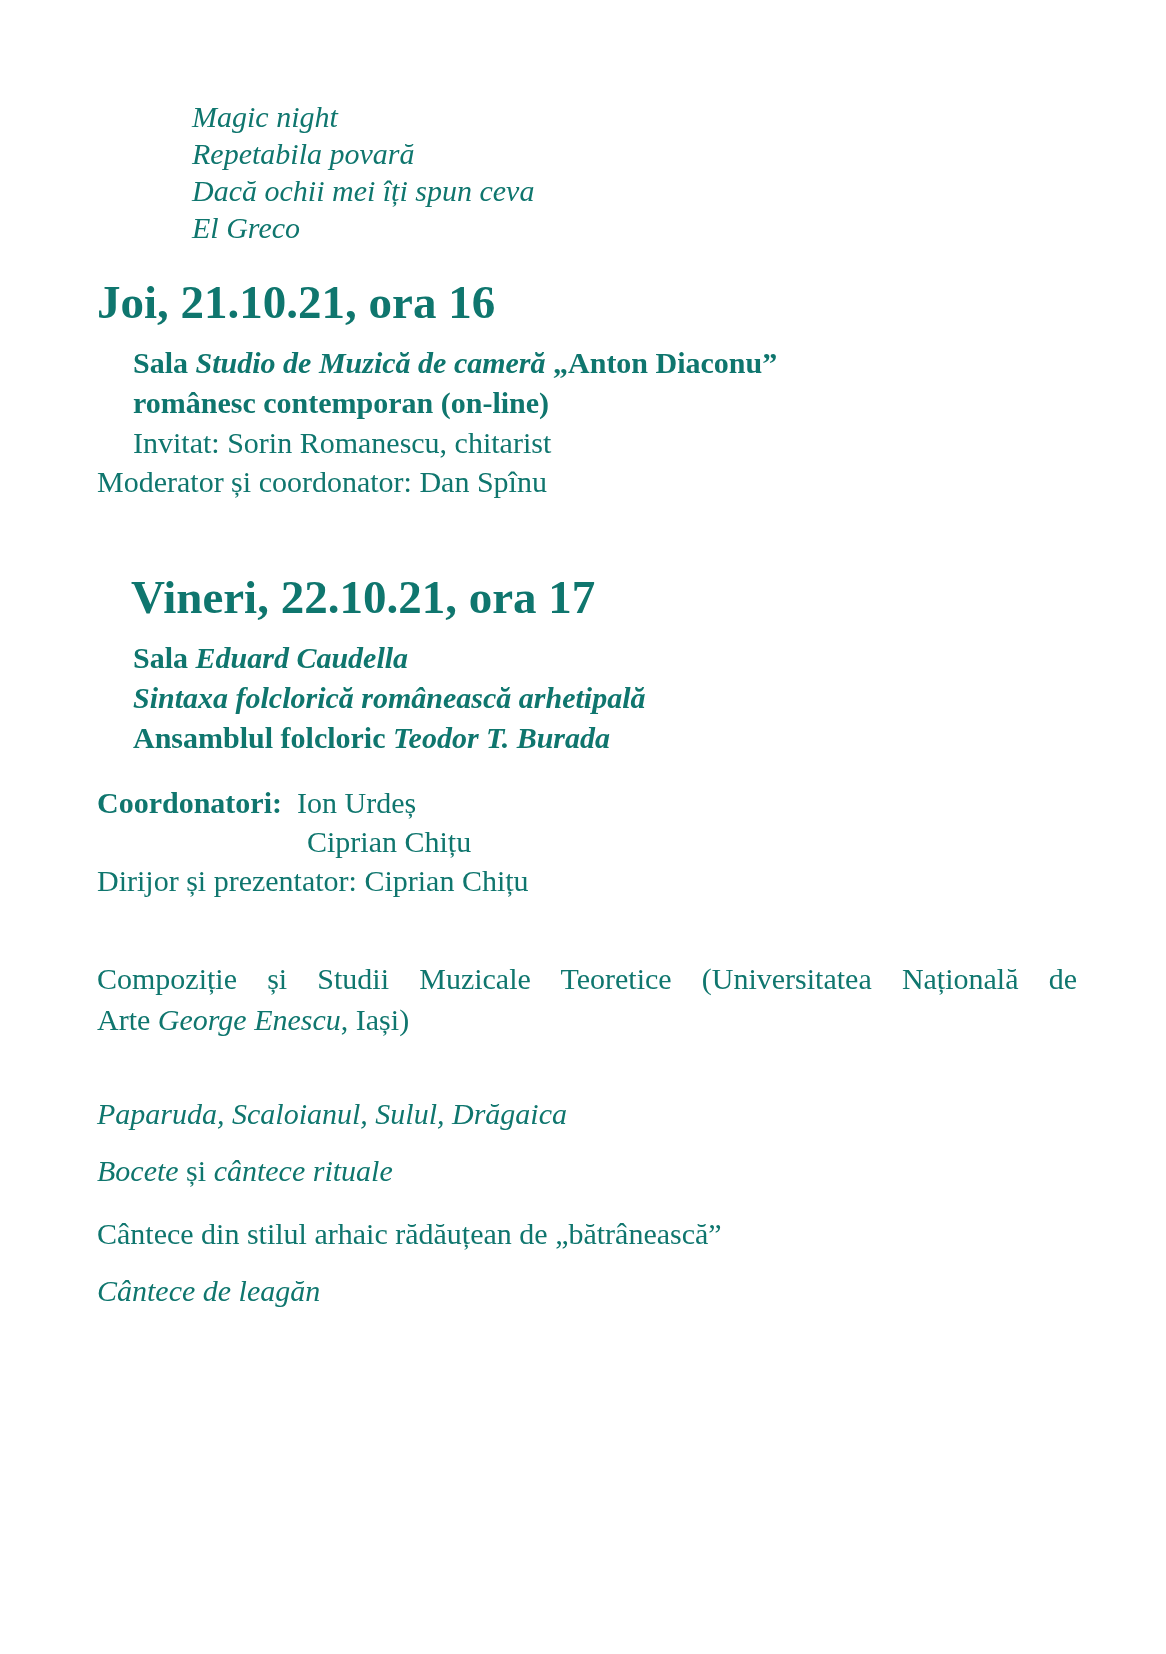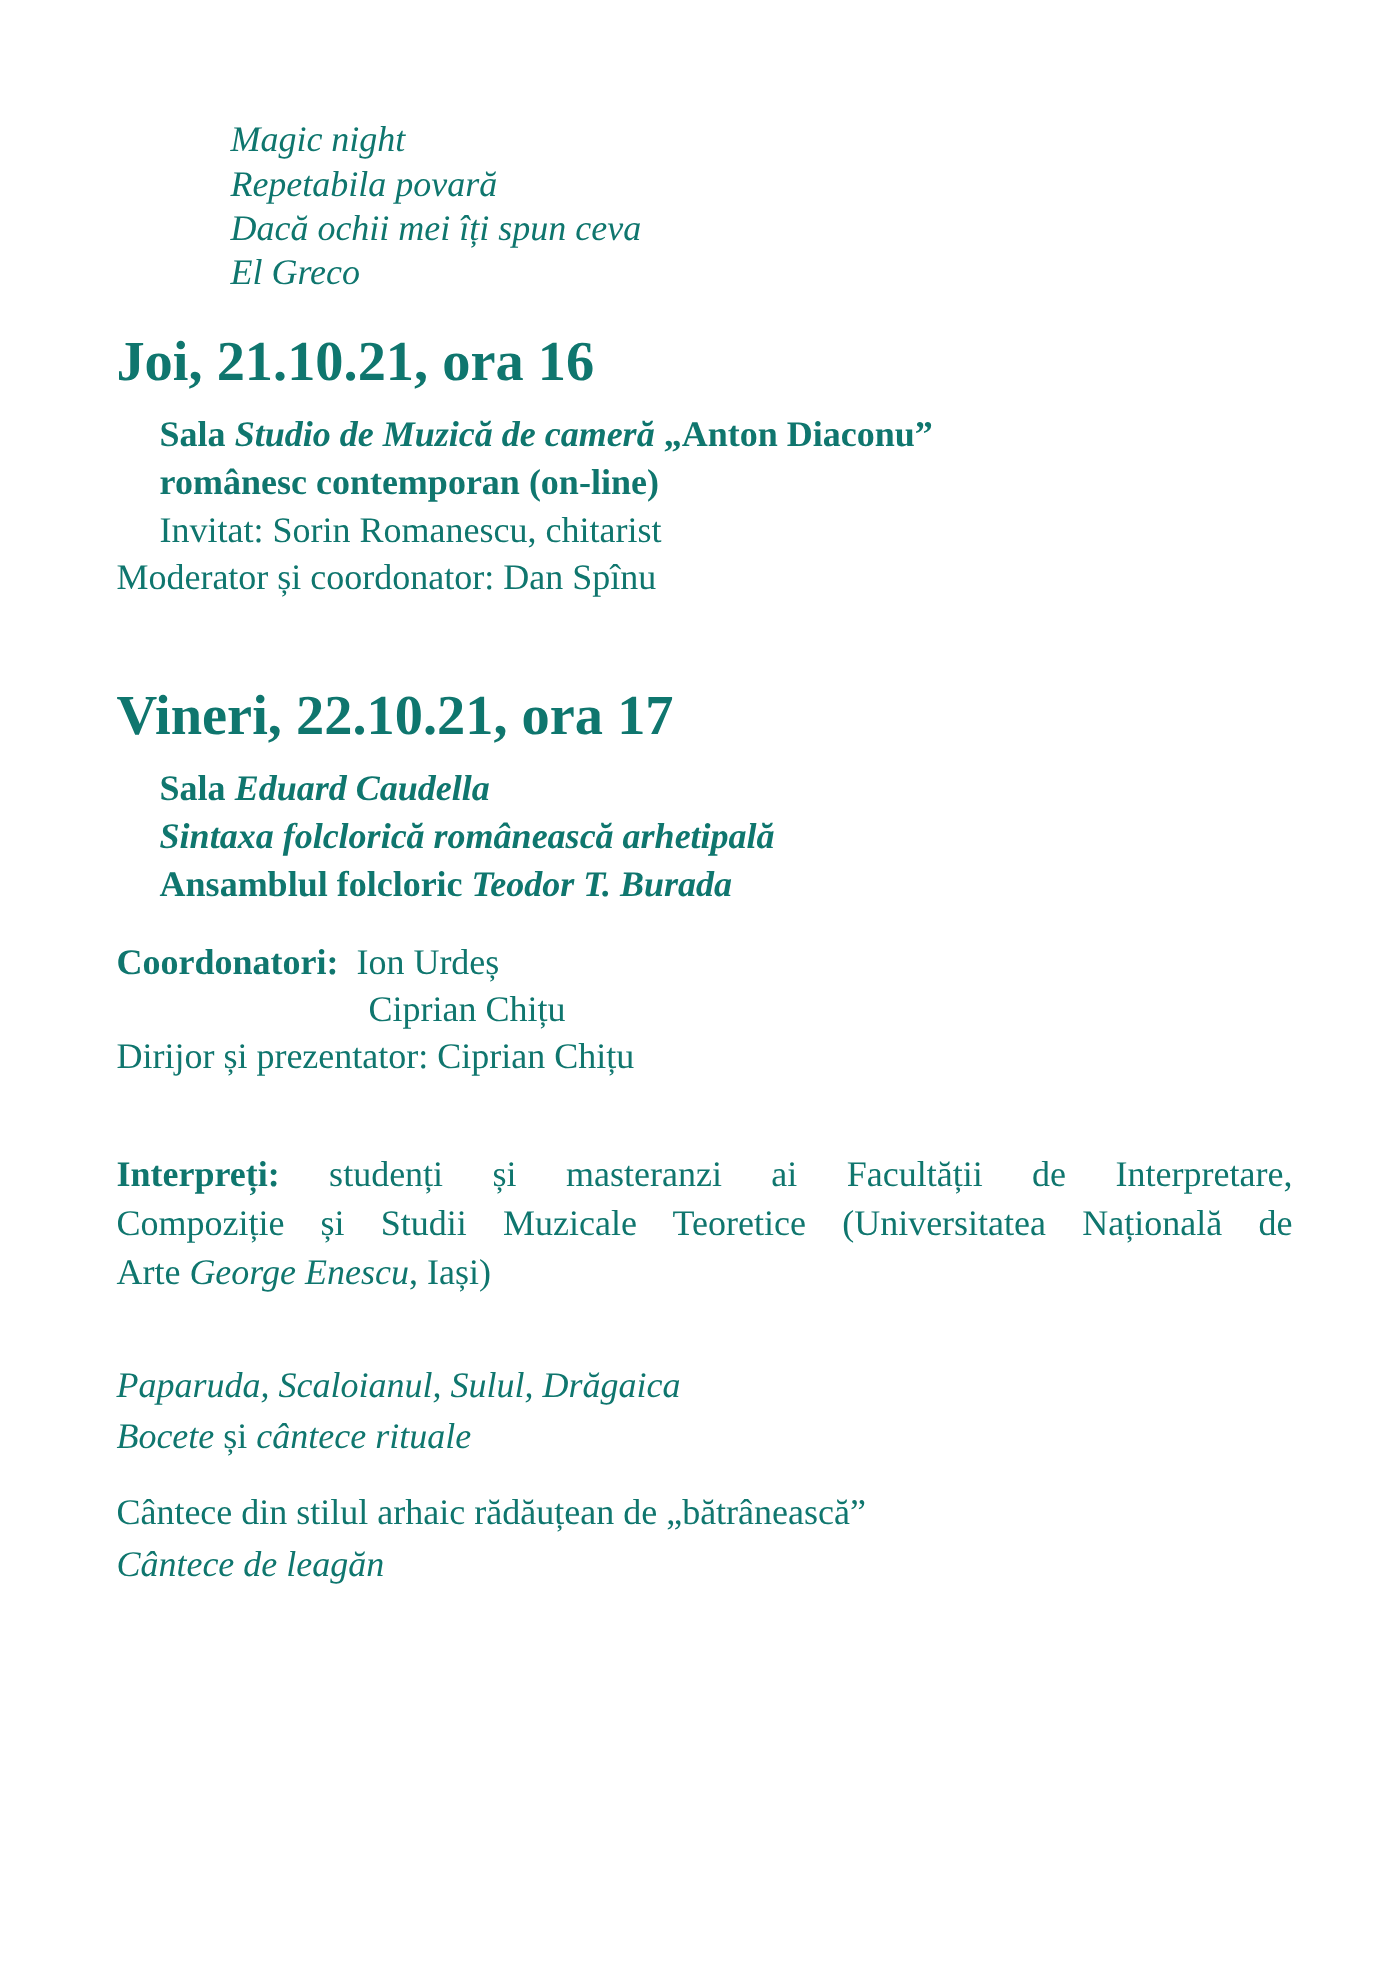--- a/index.html
+++ b/index.html
@@ -23,38 +23,38 @@
     padding-left: 95px;
     font-style: italic;
   }
 
   .event-heading {
     font-size: 47px;
     line-height: 52px;
     font-weight: bold;
     margin: 30px 0 15px 0;
   }
-  .event-heading.second { margin-top: 70px; }
+  .event-heading.second { margin-top: 70px; margin-left: 34px; }
 
   .venue-block .line { line-height: 40px; margin-left: 36px; }
 
   .moderator-line { line-height: 38px; }
 
   .coordinators-block { margin-top: 25px; }
   .coordinators-block .line { line-height: 39px; }
   .coord-label { display: inline-block; width: 200px; font-weight: bold; }
   .coord-second { padding-left: 210px; }
 
   .performers-block { margin-top: 58px; }
   .performers-block .pline { line-height: 41px; }
   .jline { text-align: justify; text-align-last: justify; }
 
   .repertoire-block { margin-top: 55px; }
   .repertoire-block .rline { line-height: 38px; }
-  .repertoire-block .rline.sp19 { margin-top: 5px; }
+  .repertoire-block .rline.sp19 { margin-top: 19px; }
   .repertoire-block .rline.sp25 { margin-top: 25px; }
 
   .page-number {
     margin-top: 77px;
     line-height: 38px;
     text-align: center;
   }
 </style>
 </head>
 <body>
@@ -86,21 +86,20 @@
     <div class="line"><span class="bold">Ansamblul folcloric </span><span class="bold italic">Teodor T. Burada</span></div>
   </div>
 
   <div class="coordinators-block">
     <div class="line"><span class="coord-label">Coordonatori:</span><span>Ion Urdeș</span></div>
     <div class="line coord-second">Ciprian Chițu</div>
     <div class="line">Dirijor și prezentator: Ciprian Chițu</div>
   </div>
 
   <div class="performers-block">
-    <div class="pline jline"><span class="bold">Interpreți:</span> <span>studenți și masteranzi ai Facultății de Interpretare,</span></div>
     <div class="pline jline">Compoziție și Studii Muzicale Teoretice (Universitatea Națională de</div>
     <div class="pline"><span>Arte </span><span class="italic">George Enescu</span><span>, Iași)</span></div>
   </div>
 
   <div class="repertoire-block">
     <div class="rline italic">Paparuda, Scaloianul, Sulul, Drăgaica</div>
     <div class="rline sp19"><span class="italic">Bocete</span><span> și </span><span class="italic">cântece rituale</span></div>
     <div class="rline sp25">Cântece din stilul arhaic rădăuțean de „bătrânească”</div>
     <div class="rline sp19 italic">Cântece de leagăn</div>
   </div>

